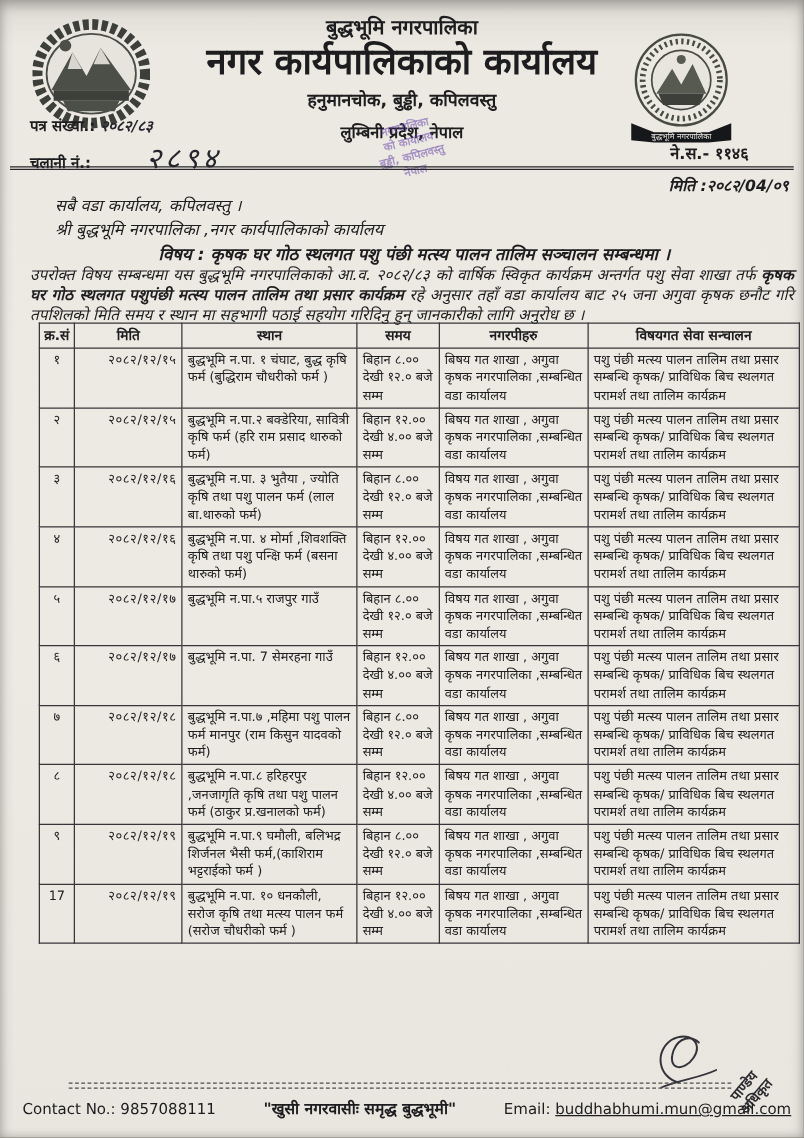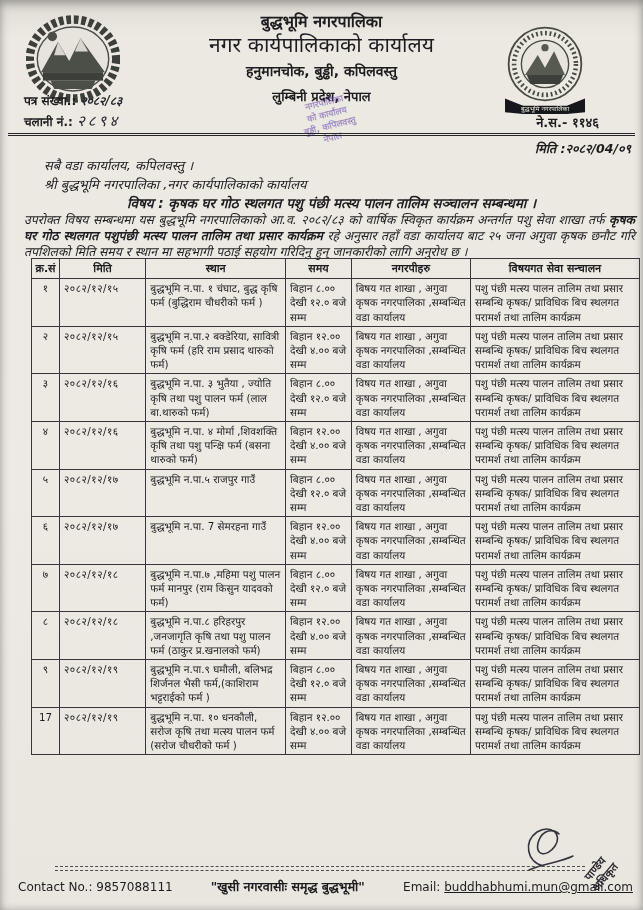--- a/index.html
+++ b/index.html
@@ -6,29 +6,29 @@
   .page{
     position:relative;width:643px;height:910px;margin:0 auto;
     background:linear-gradient(180deg,#dedbd4 0%,#ece9e2 4%,#edeae3 55%,#e9e6df 100%);
     font-family:"DejaVu Sans","Liberation Sans",sans-serif;
     color:#1d1d1f;overflow:hidden;
     box-shadow:inset 0 4px 10px rgba(40,40,40,.35), inset 0 -2px 6px rgba(60,60,60,.15);
   }
   
   .lh-center{position:absolute;left:120px;right:120px;top:10px;text-align:center;}
   .lh-muni{font-size:16px;font-weight:bold;}
-  .lh-office{font-size:21px;font-weight:normal;margin:2px 0 0;line-height:1.1;}
+  .lh-office{font-size:29px;font-weight:bold;margin:2px 0 0;line-height:1.1;}
   .lh-addr1{font-size:14px;font-weight:bold;margin-top:4px;}
   .lh-addr2{font-size:13px;font-weight:bold;margin-top:7px;}
   .emblem-left{position:absolute;left:26px;top:12px;width:94px;height:94px;}
   .emblem-right{position:absolute;right:52px;top:24px;width:92px;height:100px;}
   .refs{position:absolute;left:24px;top:92px;font-size:12px;font-weight:bold;line-height:1.5;}
   .hand{font-family:"DejaVu Serif","Liberation Serif",serif;font-style:italic;color:#26262e;}
   .ref-val{font-size:12px;}
-  .disp-val{font-size:15px;letter-spacing:3px;font-weight:normal;}
+  .disp-val{font-size:23px;letter-spacing:3px;font-weight:normal;margin-left:40px;}
   .nes{position:absolute;right:44px;top:113px;font-size:13px;font-weight:bold;}
   .toprule{position:absolute;left:8px;right:8px;top:133px;border-top:3px double #26262a;}
   .datemiti{position:absolute;right:12px;top:140px;font-size:12.5px;font-weight:bold;font-style:italic;}
   
   .ghost-stamp{
     position:absolute;left:302px;top:96px;transform:rotate(-14deg);
     color:rgba(96,62,168,.5);font-size:9px;font-weight:bold;line-height:1.35;
     text-align:center;pointer-events:none;
   }
   
@@ -37,21 +37,21 @@
   .bodytext{position:absolute;left:24px;right:8px;top:212px;font-size:12.3px;font-style:italic;line-height:1.32;text-align:justify;}
   .bodytext b{font-style:italic;}
   
   table.sched{position:absolute;left:31px;top:258px;width:609px;border-collapse:collapse;table-layout:fixed;}
   table.sched th,table.sched td{
     border:1px solid #37373b;padding:2px 4px;vertical-align:top;
     font-size:10.3px;line-height:1.38;word-wrap:break-word;
   }
   table.sched th{font-size:11px;font-weight:bold;text-align:center;padding:2px;}
   .c-sn{text-align:center;}
-  .c-date{text-align:left;letter-spacing:.5px;margin-top:18px;}
+  .c-date{text-align:right;letter-spacing:.5px;margin-top:18px;}
   
   .sig{position:absolute;right:22px;top:822px;width:130px;height:86px;}
   .sig svg{position:absolute;left:18px;top:0;}
   .sig-stamp{
     position:absolute;right:4px;top:38px;transform:rotate(-50deg);transform-origin:center;
     font-size:11px;font-weight:bold;color:#2c2c30;line-height:1.2;text-align:center;white-space:nowrap;
   }
   
   .foot-rule{position:absolute;left:55px;right:58px;top:866px;height:3px;
     border-top:1.5px dashed #4c4c4c;border-bottom:1.5px dashed #4c4c4c;}

